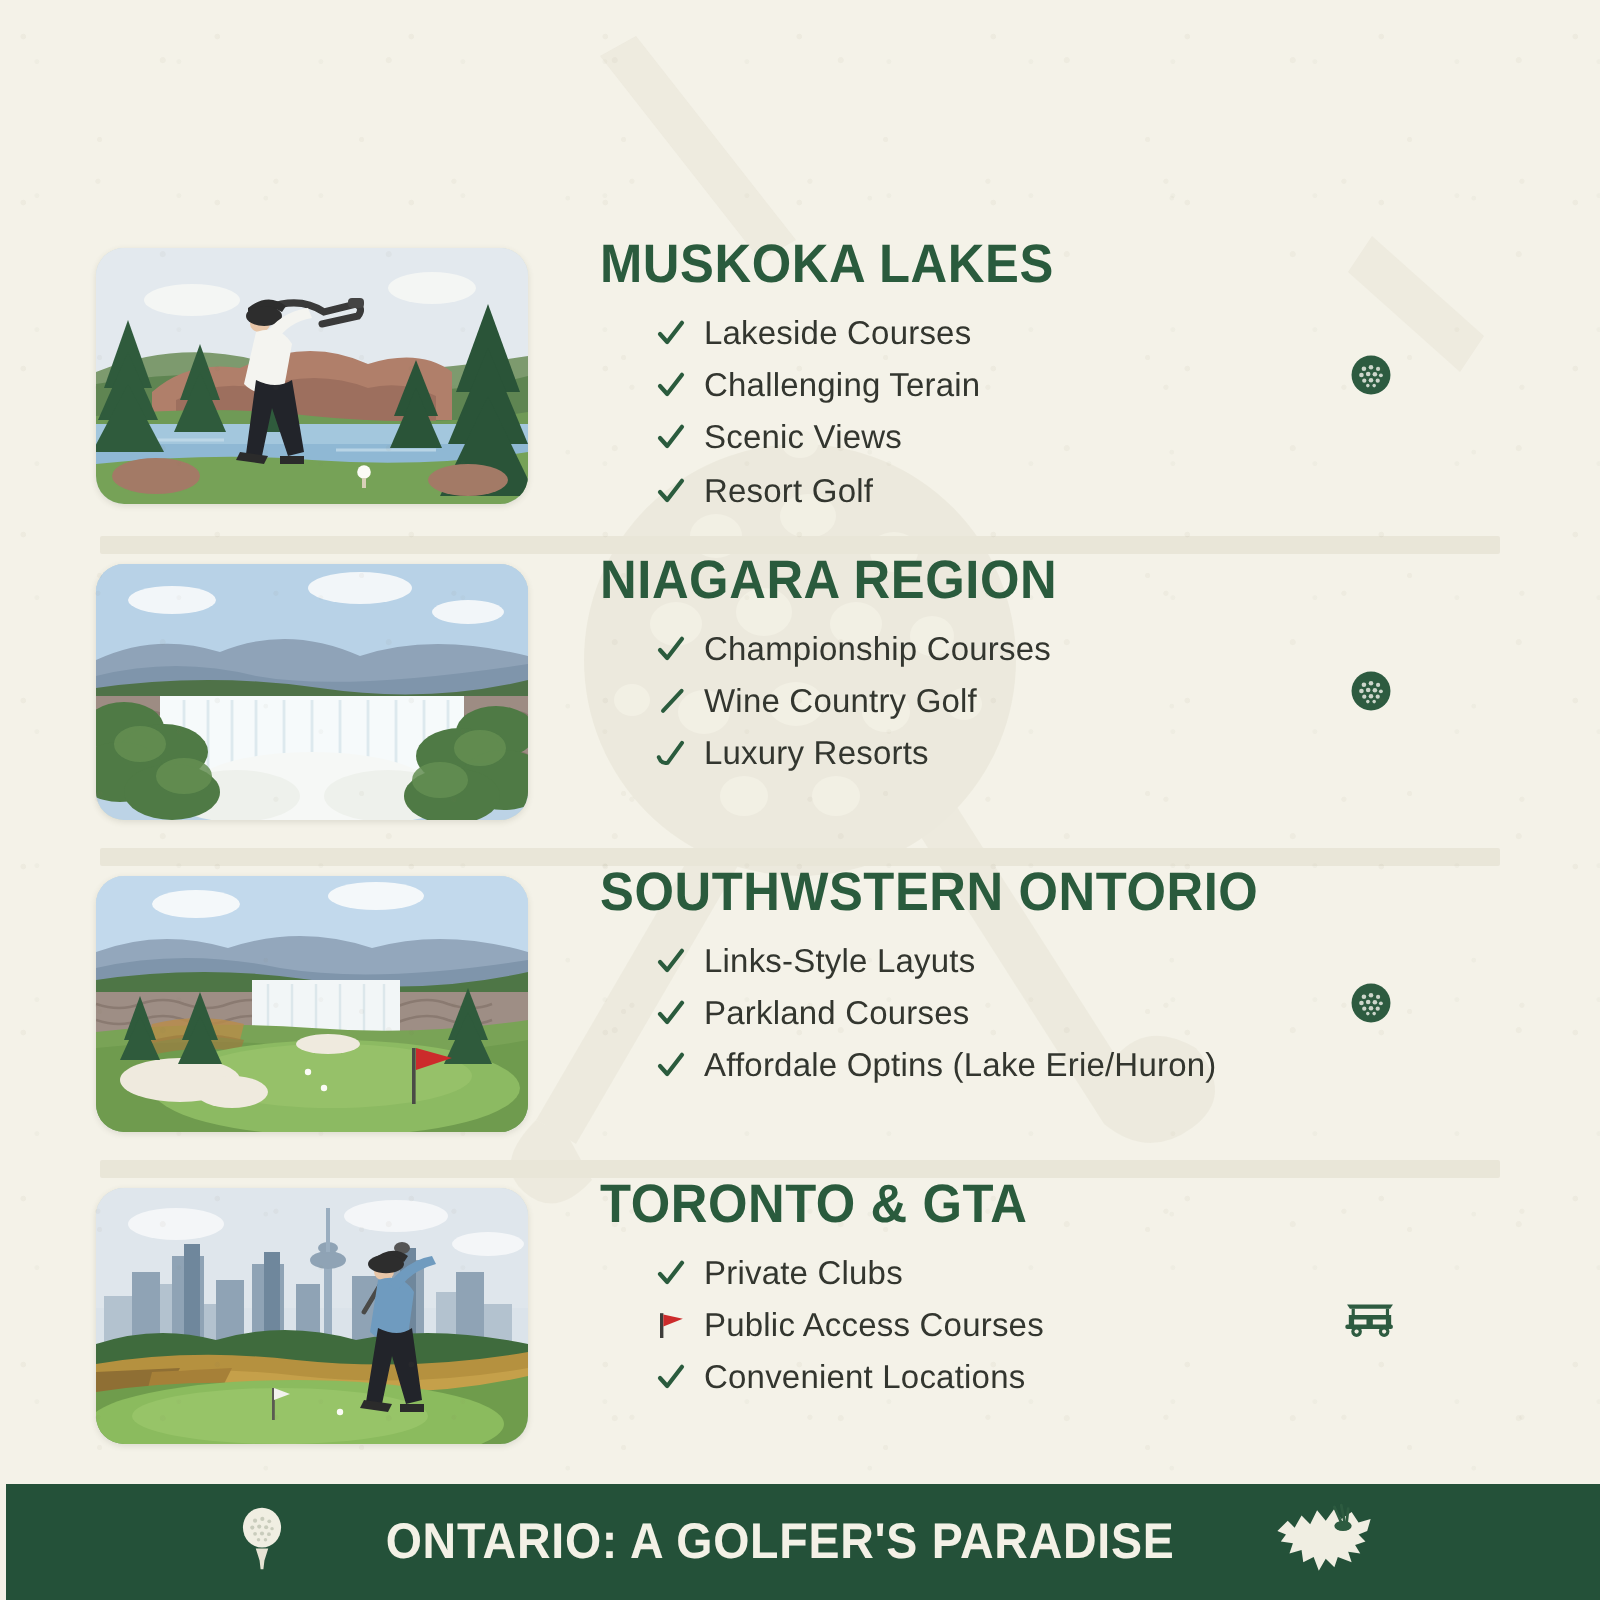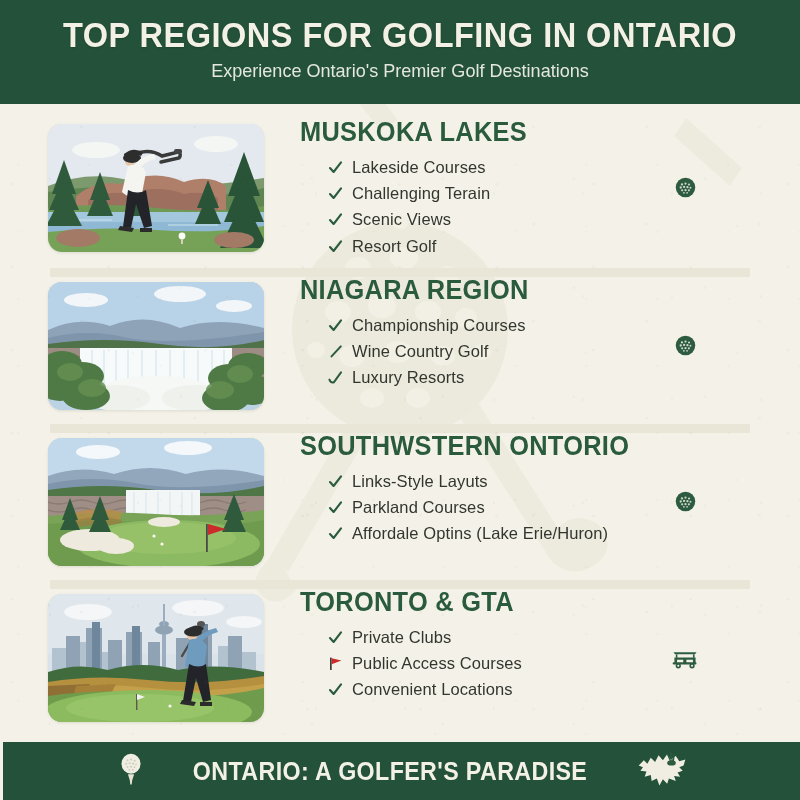--- a/index.html
+++ b/index.html
@@ -149,24 +149,20 @@
           <ellipse cx="316" cy="350" rx="9" ry="8"></ellipse>
           <ellipse cx="482" cy="352" rx="9" ry="8"></ellipse>
           <ellipse cx="400" cy="222" rx="9" ry="7"></ellipse>
         </g>
       </g>
     </g>
   </svg>
 
   <div class="grain"></div>
 
-  <div class="header">
-    <h1 class="header-title">TOP REGIONS FOR GOLFING IN ONTARIO</h1>
-    <p class="header-sub">Experience Ontario's Premier Golf Destinations</p>
-  </div>
 
   <div class="sections">
 
     <div class="divider d0"></div>
     <div class="divider d1"></div>
     <div class="divider d2"></div>
 
     <div class="section s0">
       <div class="thumb">
         <svg viewBox="0 0 216 128">

